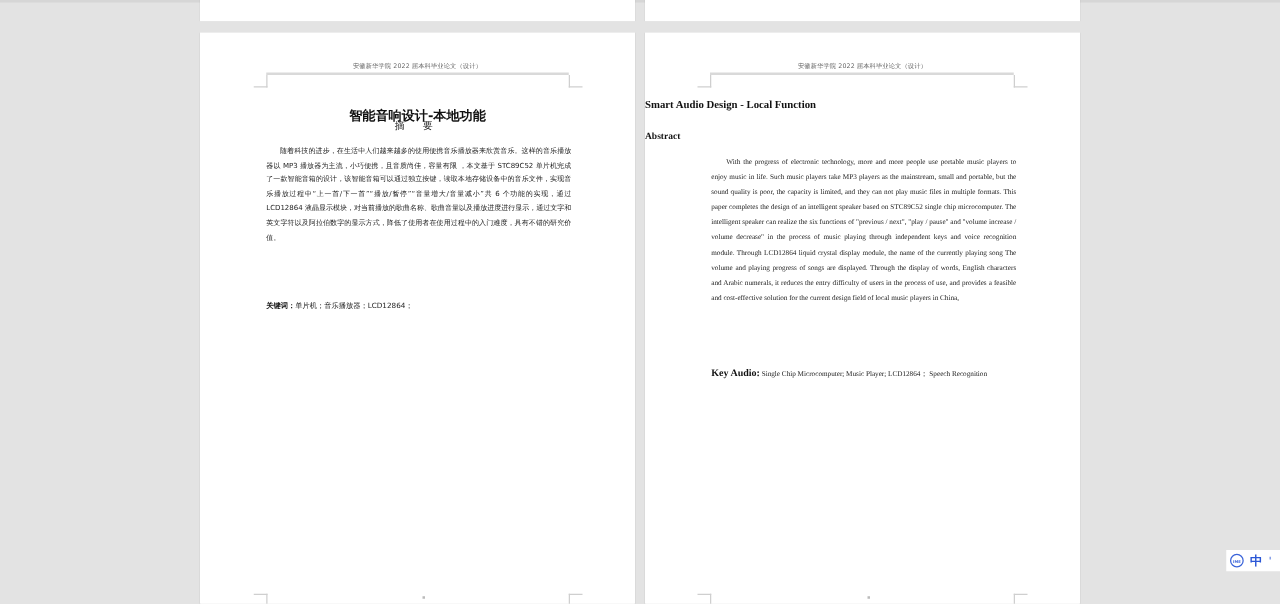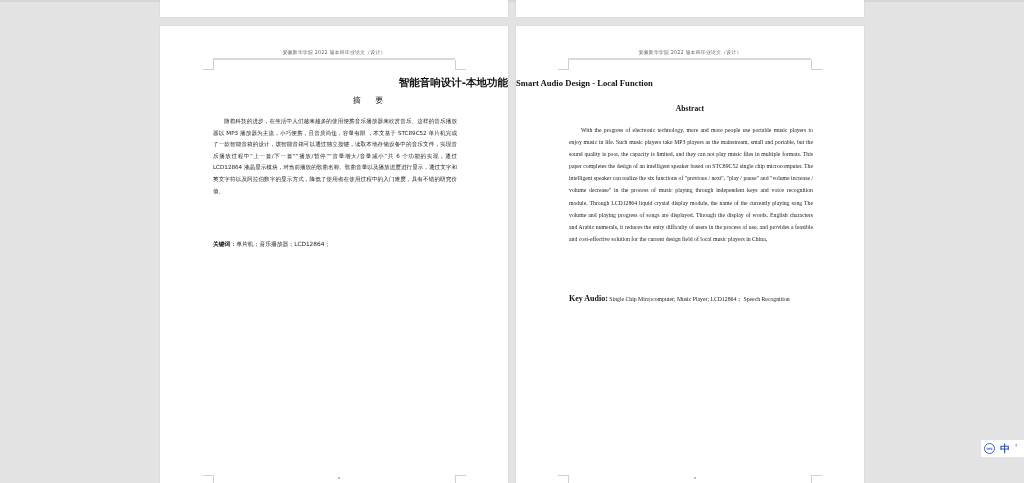--- a/index.html
+++ b/index.html
@@ -29,44 +29,44 @@
     }
     .p-left .hdr-line { left:53px; width:242px; }
     .p-right .hdr-line { left:52px; width:243px; }
     .corner { position:absolute; width:10px; height:9px; border-color:#cfcfcf; border-style:solid; border-width:0; }
     .c-tl { border-right-width:1px; border-bottom-width:1px; }
     .c-tr { border-left-width:1px; border-bottom-width:1px; }
     .c-bl { border-right-width:1px; border-top-width:1px; }
     .c-br { border-left-width:1px; border-top-width:1px; }
 
     .cn-title {
-      position:absolute; top:50px; left:0; width:100%; text-align:right;
+      position:absolute; top:60px; left:0; width:100%; text-align:center;
       font-family:"DejaVu Sans", sans-serif; font-weight:bold; font-size:10.5px; color:#111;
     }
     .cn-abs-title {
       position:absolute; top:69px; left:0; width:100%; text-align:center;
-      font-family:"DejaVu Sans", sans-serif; font-size:8px; letter-spacing:6px; color:#222;padding-left:37px;
+      font-family:"DejaVu Sans", sans-serif; font-size:8px; letter-spacing:6px; color:#222;
     }
     .cn-body {
       position:absolute; top:90px; left:53px; width:244px;
       font-family:"DejaVu Sans", sans-serif; font-size:5.6px; line-height:11.6px;
       text-align:justify; text-indent:11px; color:#222;
     }
     .cn-kw {
       position:absolute; top:214px; left:53px; width:244px;
       font-family:"DejaVu Sans", sans-serif; font-size:5.8px; color:#222;
     }
     .cn-kw b { font-weight:bold; color:#111; }
 
     .en-title {
       position:absolute; top:52px; left:0; width:100%; text-align:left;
       font-weight:bold; font-size:8.6px; color:#111;
     }
     .en-abs-title {
-      position:absolute; top:78px; left:0; width:100%; text-align:center;
+      position:absolute; top:78px; left:0; width:100%; text-align:left;
       font-weight:bold; font-size:7.6px; color:#111;
     }
     .en-body {
       position:absolute; top:98px; left:53px; width:244px;
       font-size:5.75px; line-height:12.1px; text-align:justify; text-indent:12px; color:#222;
     }
     .en-kw {
       position:absolute; top:266px; left:53px; width:244px;
       font-size:5.75px; line-height:13px; text-align:justify; color:#222;
     }

